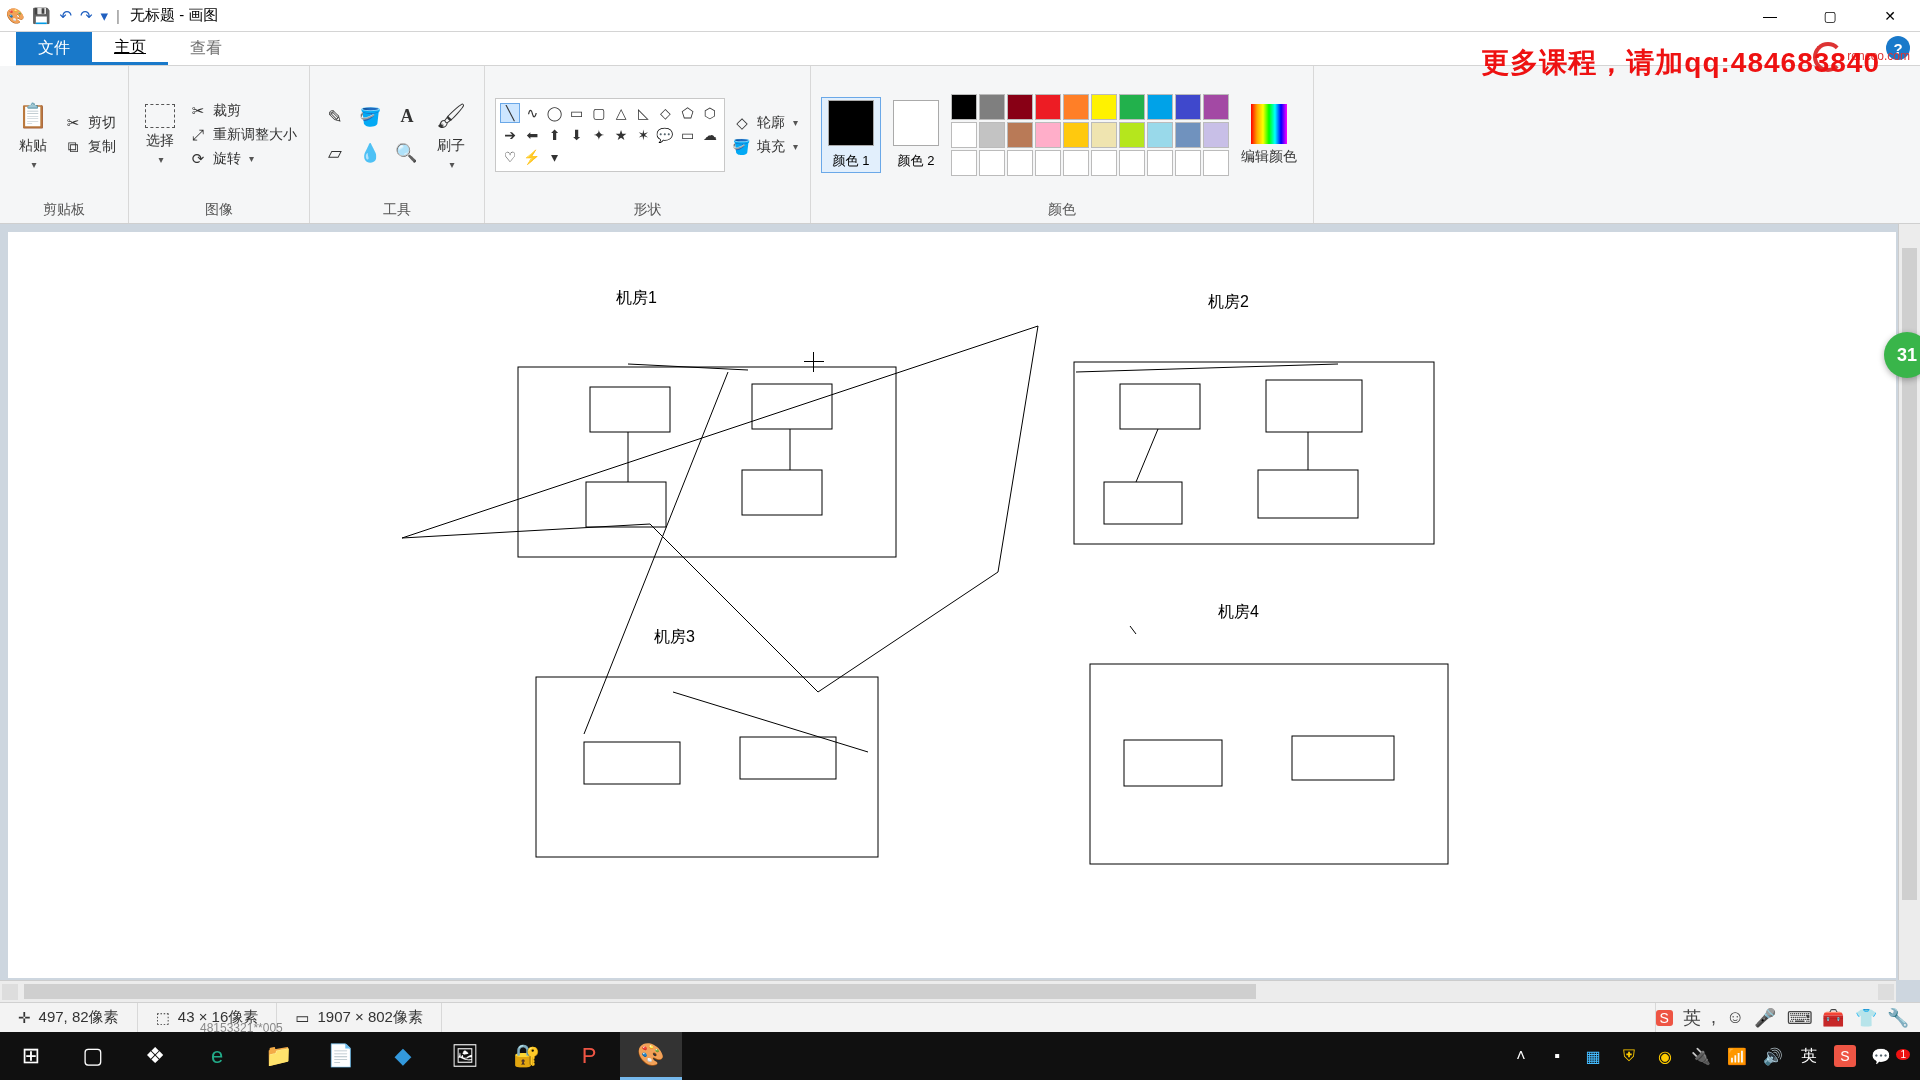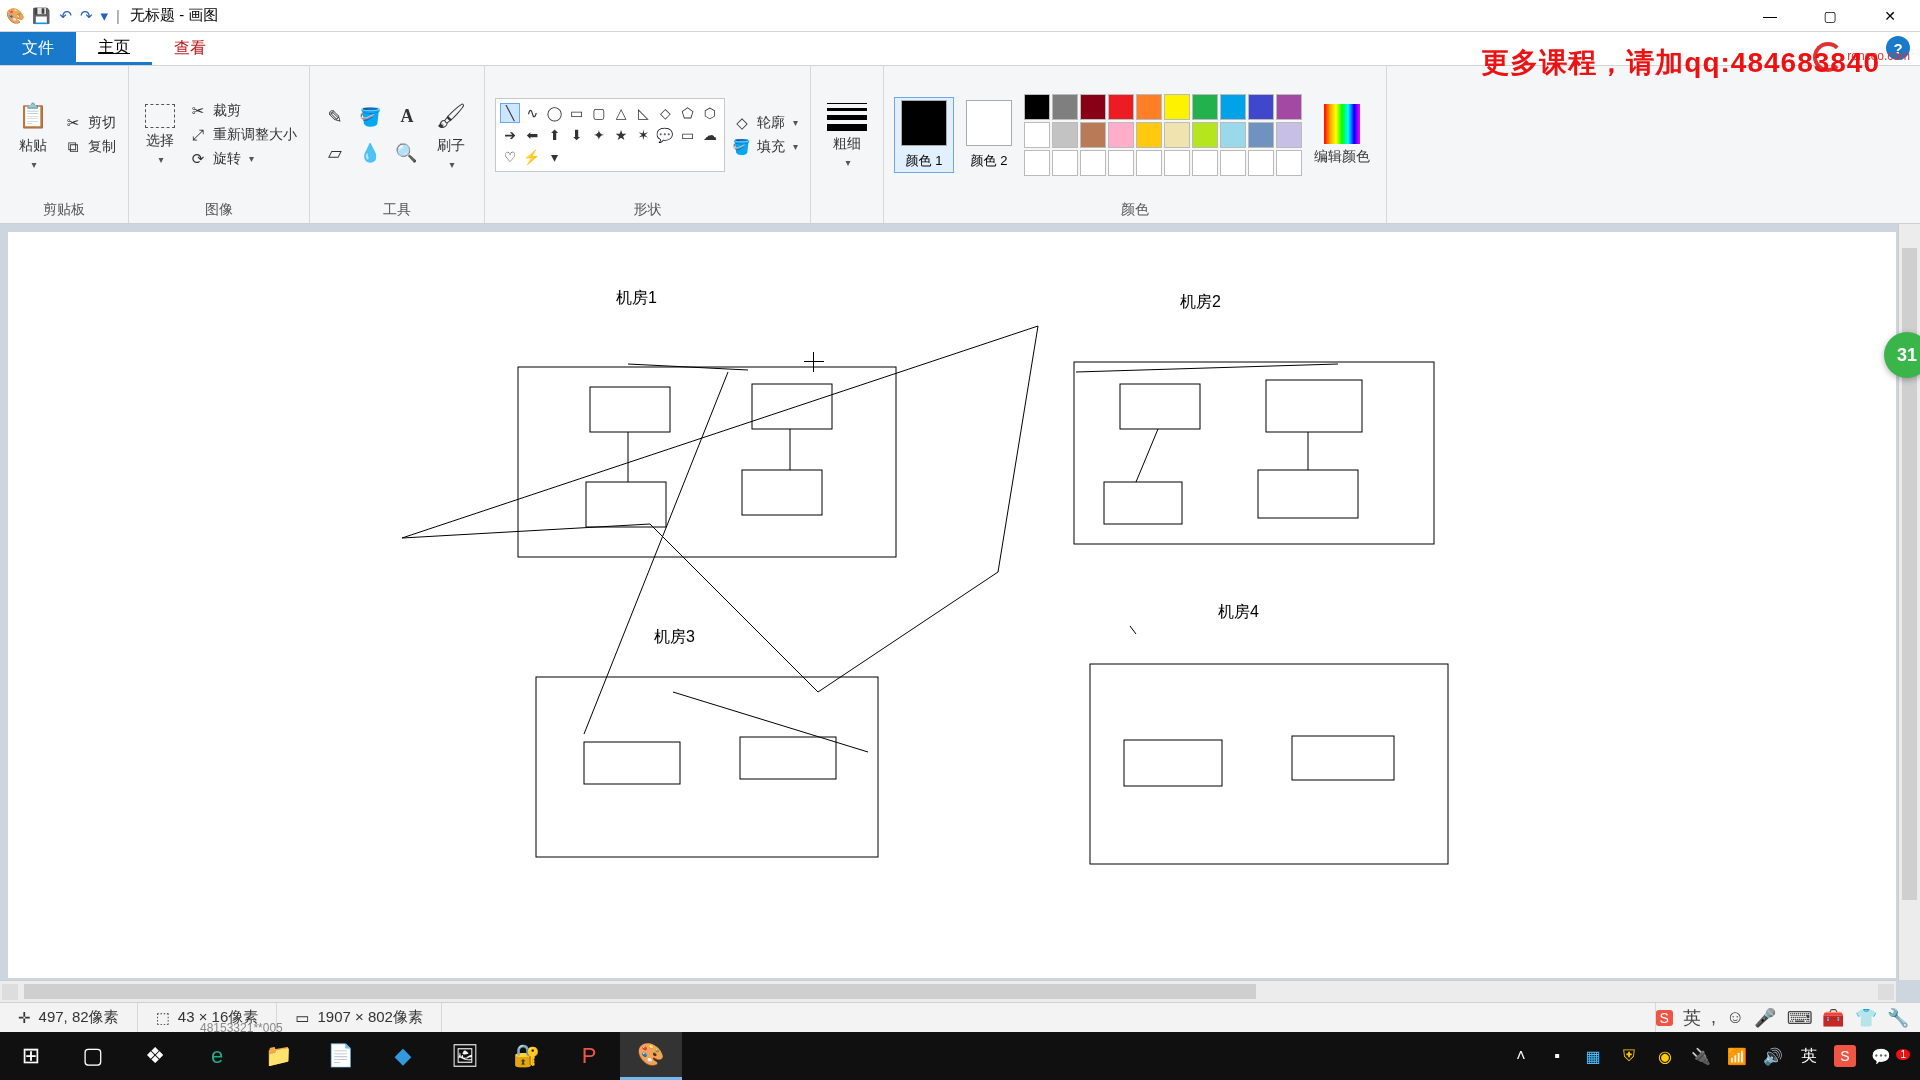--- a/index.html
+++ b/index.html
@@ -7,22 +7,22 @@
 
 
 .titlebar { height:32px; background:#fff; display:flex; align-items:center; border-bottom:1px solid #d4d4d4; position:relative; }
 .qat { display:flex; align-items:center; gap:8px; padding-left:6px; }
 .qat .glyph { font-size:15px; color:#2060c0; }
 .title-text { margin-left:10px; font-size:15px; color:#000; }
 .win-controls { position:absolute; right:0; top:0; height:32px; display:flex; }
 .win-controls span { width:60px; height:32px; display:flex; align-items:center; justify-content:center; font-size:14px; color:#000; }
 
 
-.tabstrip { height:34px; background:#fff; display:flex; align-items:stretch; border-bottom:1px solid #d4d4d4; position:relative;}
-.tab { padding:0 22px; display:flex; align-items:center; font-size:16px; color:#b91c1c; }
+.tabstrip { height:34px; background:#fff; display:flex; align-items:stretch; border-bottom:1px solid #d4d4d4; position:relative;margin-left:16px;}
+.tab { padding:0 22px; display:flex; align-items:center; font-size:16px; color:#737373; }
 .tab.file { background:#1979ca; color:#fff; }
 .tab.active { border-bottom:3px solid #1979ca; color:#000;text-decoration:underline; }
 .help-icon { position:absolute; right:10px; top:4px; width:24px; height:24px; border-radius:50%; background:#1979ca; color:#fff; display:flex; align-items:center; justify-content:center; font-size:15px; font-weight:bold;}
 
 
 .promo { position:absolute; right:40px; top:44px; font-size:28px; font-weight:bold; color:#e11; z-index:20; letter-spacing:1px;}
 .logo { position:absolute; right:10px; top:42px; font-size:12px; color:#d33; z-index:19;}
 .logo .ring{display:inline-block;width:30px;height:30px;border:4px solid #d33;border-right-color:transparent;border-radius:50%;vertical-align:middle;margin-right:4px;}
 
 
@@ -227,34 +227,20 @@
           </div>
         <div class="small-btn drop">
             <span class="ico">🪣</span>
             <span>填充</span>
           </div>
       </div>
     </div>
     <div class="group-label">形状</div>
   </div>
 
-  <div class="group">
-    <div class="group-body">
-      <div class="big-btn drop">
-        <div class="thickness">
-          <div class="line l1"></div>
-            <div class="line l2"></div>
-            <div class="line l3"></div>
-            <div class="line l4"></div>
-        </div>
-        <span>粗细</span>
-      </div>
-    </div>
-    <div class="group-label">&nbsp;</div>
-  </div>
 
   <div class="group" style="flex:0 0 auto;">
     <div class="group-body">
       <div class="color-well-wrap sel">
         <div class="color-well"></div>
         <span>颜色 1</span>
       </div>
       <div class="color-well-wrap">
         <div class="color-well white"></div>
         <span>颜色 2</span>
@@ -298,21 +284,21 @@
     </div>
     <div class="group-label">颜色</div>
   </div>
 
 </div>
 
 <div class="workarea">
   <div class="canvas-scroll">
 
     <div class="label" style="left:608px;top:56px">机房1</div>
-    <div class="label" style="left:1172px;top:60px">机房2</div>
+    <div class="label" style="left:1200px;top:60px">机房2</div>
     <div class="label" style="left:646px;top:395px">机房3</div>
     <div class="label" style="left:1210px;top:370px">机房4</div>
     <div class="cursor"></div>
 
     <svg class="drawing" width="1900" height="760">
       <g stroke="#000" fill="none" stroke-width="1">
 
         <rect x="510" y="135" width="378" height="190"></rect>
         <rect x="582" y="155" width="80" height="45"></rect>
         <rect x="744" y="152" width="80" height="45"></rect>

